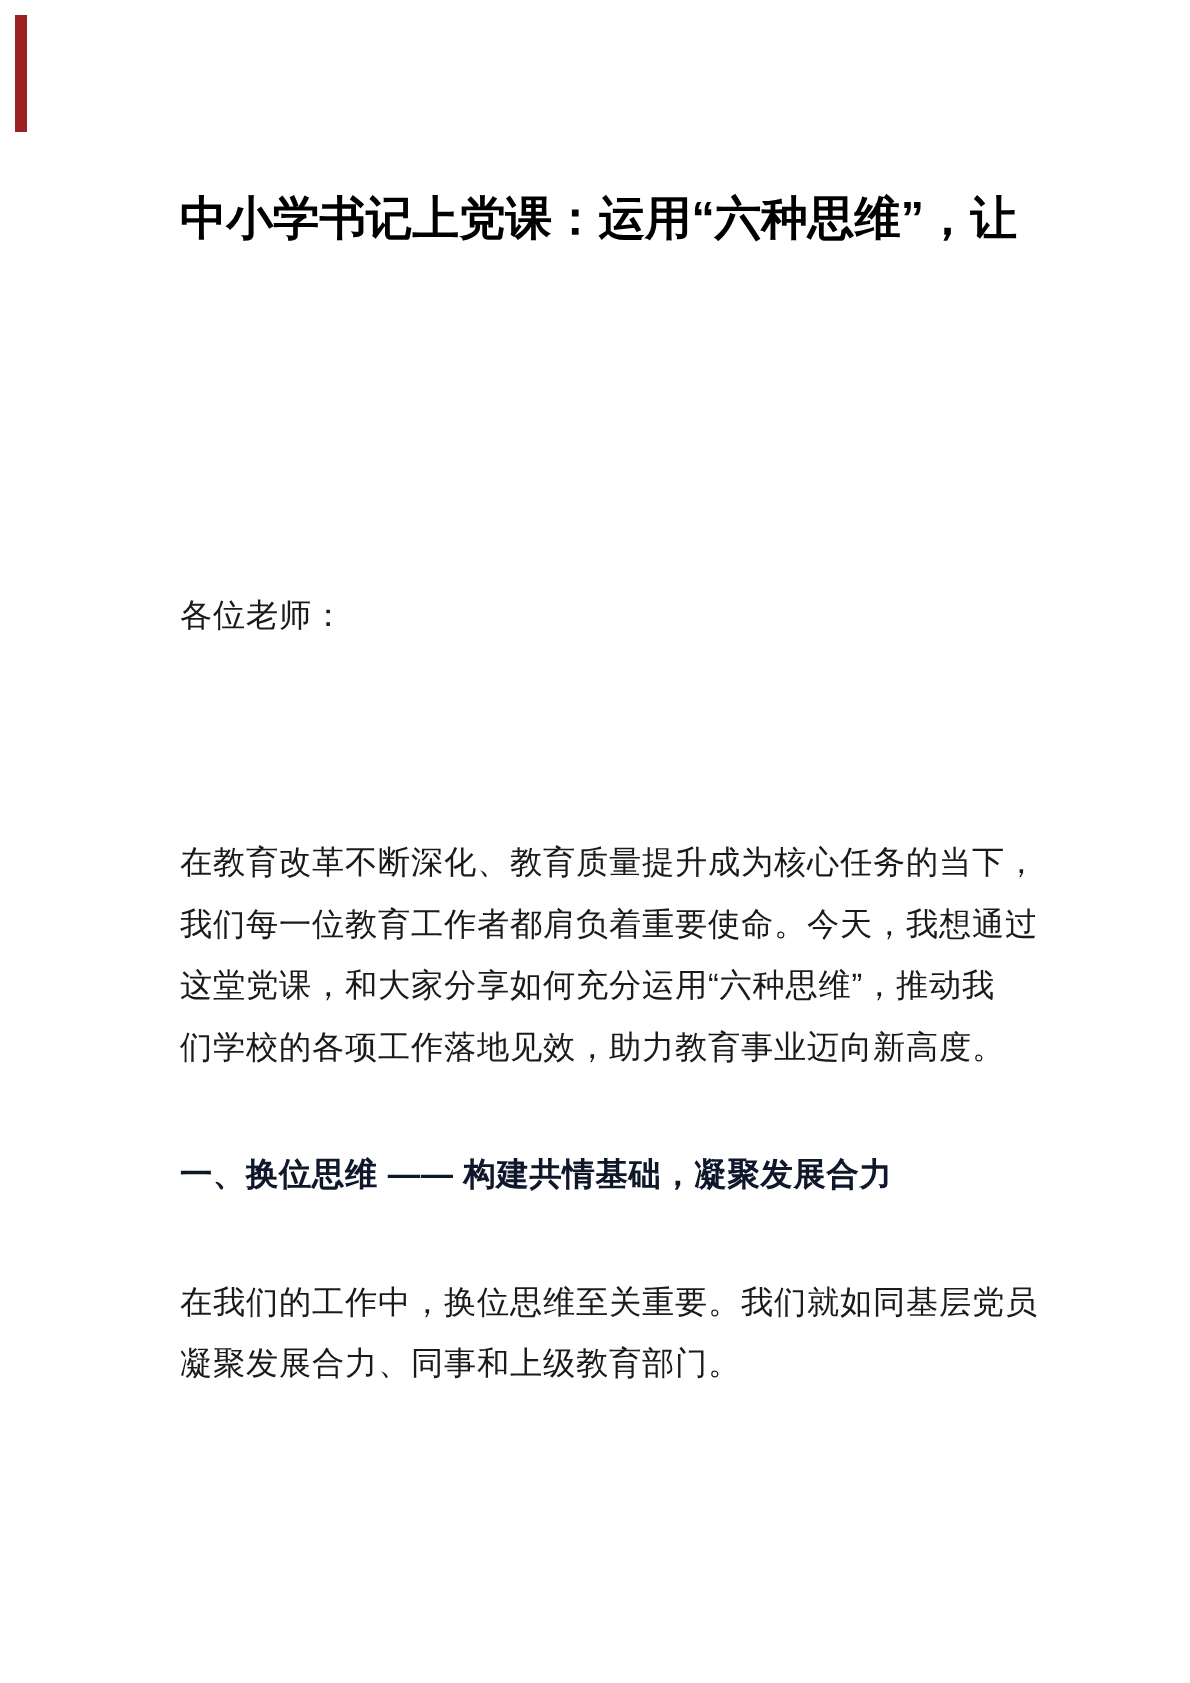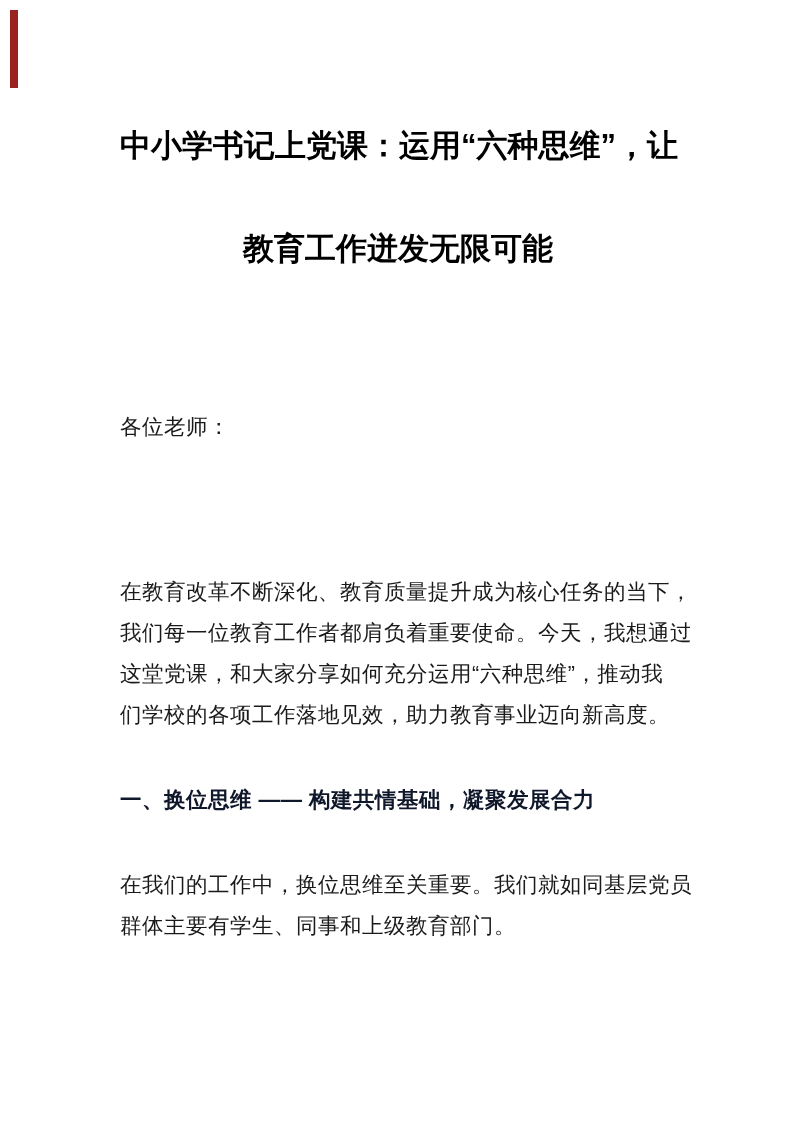--- a/index.html
+++ b/index.html
@@ -28,54 +28,52 @@
   }
   .title-line.l1{top:128px;}
   .title-line.l2{top:231px;}
   .para{
     position:absolute;
     left:120px;width:557px;
     font-size:21.5px;
     line-height:41px;
     color:#1a1a1a;
     letter-spacing:0.5px;
-    margin-top:17px;
   }
   .para .line{white-space:nowrap;height:41px;}
   .para.salutation{top:390px;}
   .para.greeting{top:473px;}
   .para.intro{top:555px;}
   .para.heading{top:763px;font-weight:700;color:#0f172a;}
   .para.section-body{top:848px;}
 </style>
 </head>
 <body>
 
 <div class="page">
 
   <div class="red-marker"></div>
 
   <div class="title-line l1">中小学书记上党课：运用“六种思维”，让</div>
 
-  <div class="title-line l2">教育工作迸发无限可能</div>
 
   <div class="para salutation">
     <div class="line">各位老师：</div>
   </div>
 
 
   <div class="para intro">
     <div class="line">在教育改革不断深化、教育质量提升成为核心任务的当下，</div>
     <div class="line">我们每一位教育工作者都肩负着重要使命。今天，我想通过</div>
     <div class="line">这堂党课，和大家分享如何充分运用“六种思维”，推动我</div>
     <div class="line">们学校的各项工作落地见效，助力教育事业迈向新高度。</div>
   </div>
 
   <div class="para heading">
     <div class="line">一、换位思维 —— 构建共情基础，凝聚发展合力</div>
   </div>
 
   <div class="para section-body">
     <div class="line">在我们的工作中，换位思维至关重要。我们就如同基层党员</div>
-    <div class="line">群体主要有学生、同事和上级教育部门。</div>
+    <div class="line">凝聚发展合力、同事和上级教育部门。</div>
   </div>
 
 </div>
 
 </body></html>

